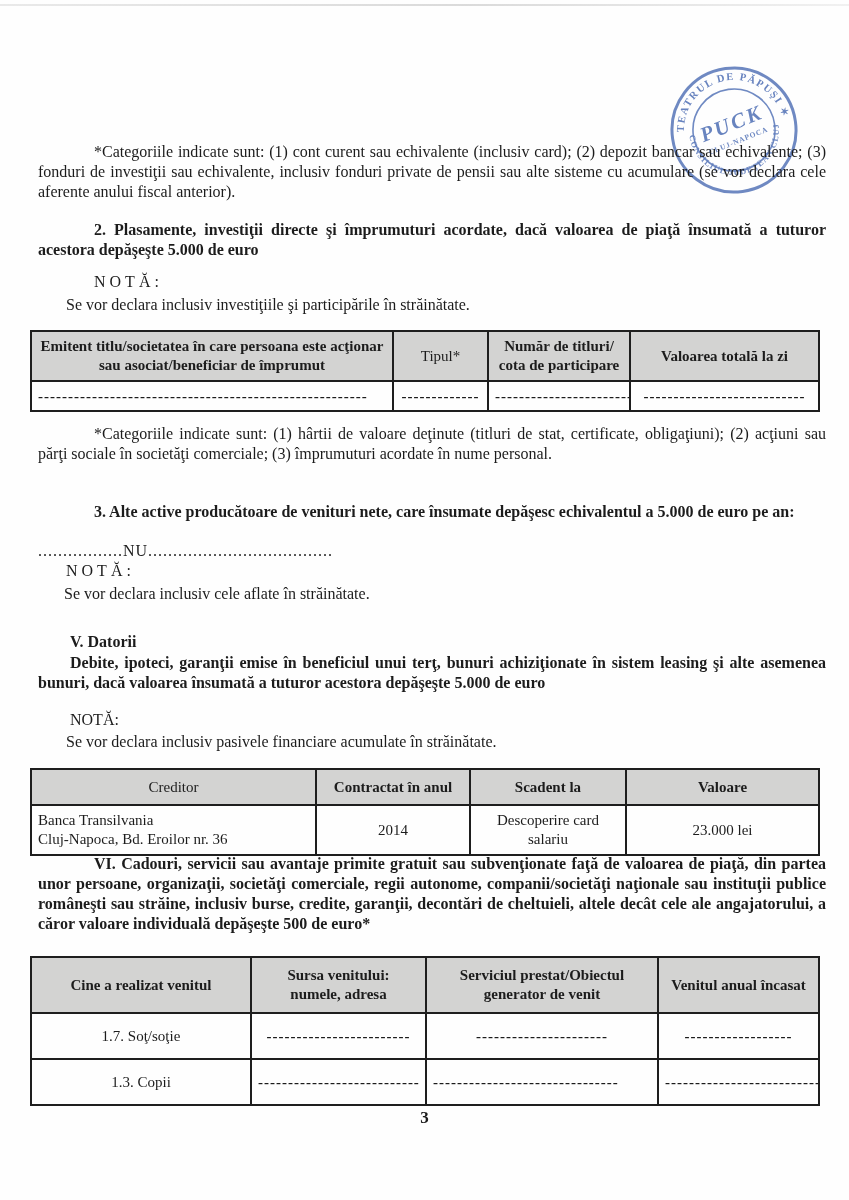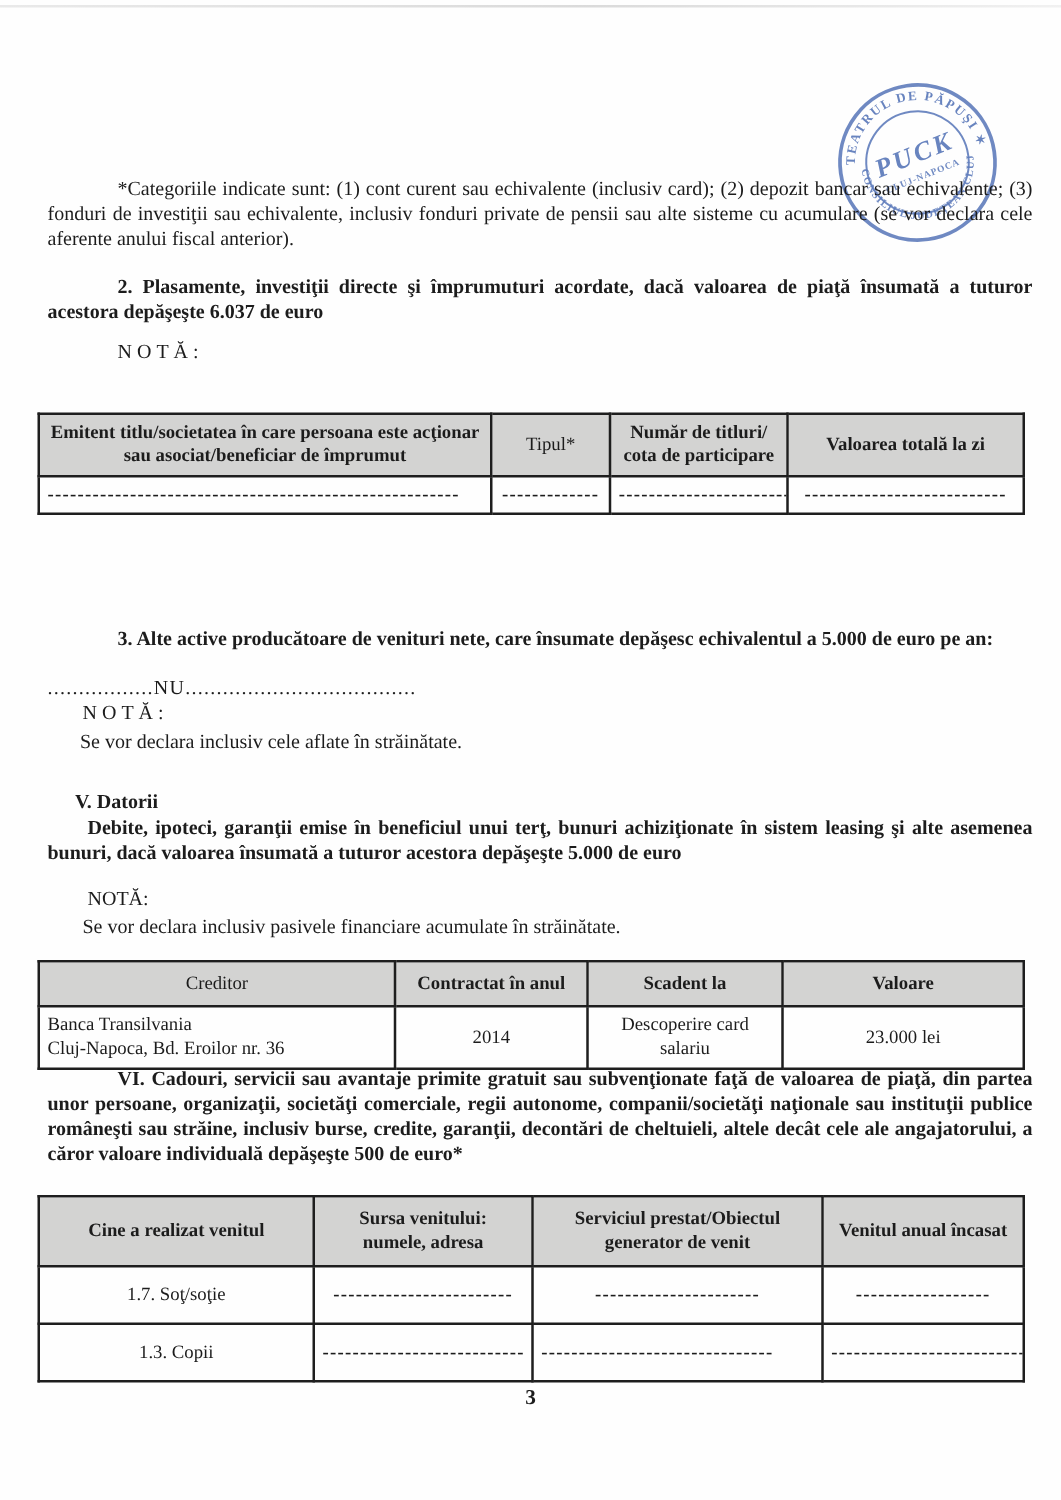--- a/index.html
+++ b/index.html
@@ -75,23 +75,24 @@
           <textPath href="#arcBot" startOffset="50%" text-anchor="middle">CONSILIUL JUDEŢEAN CLUJ</textPath>
         </text>
         <text x="70" y="70" transform="rotate(-14 70 70)" text-anchor="middle" font-size="21" font-weight="bold" letter-spacing="2.5" font-style="italic" fill="#4466b0" stroke="none" fill-opacity="0.95">PUCK</text>
         <text x="70" y="84" transform="rotate(-14 70 70)" text-anchor="middle" font-size="7.5" font-weight="bold" letter-spacing="0.8" fill="#4466b0" stroke="none" fill-opacity="0.9">CLUJ-NAPOCA</text>
       </g>
     </svg>
   </div>
 
   <p class="block italic indent" style="top:142px">*Categoriile indicate sunt: (1) cont curent sau echivalente (inclusiv card); (2) depozit bancar sau echivalente; (3) fonduri de investiţii sau echivalente, inclusiv fonduri private de pensii sau alte sisteme cu acumulare (se vor declara cele aferente anului fiscal anterior).</p>
 
-  <p class="block bold indent" style="top:220px">2. Plasamente, investiţii directe şi împrumuturi acordate, dacă valoarea de piaţă însumată a tuturor acestora depăşeşte 6.037 de euro</p>
+  <p class="block bold indent" style="top:220px">2. Plasamente, investiţii directe şi împrumuturi acordate, dacă valoarea de piaţă însumată a tuturor acestora depăşeşte 5.000 de euro</p>
 
   <p class="block narrow sp" style="top:272px; left:94px">NOTĂ:</p>
+  <p class="block narrow" style="top:295px; left:66px">Se vor declara inclusiv investiţiile şi participările în străinătate.</p>
 
   <table class="doc-table" style="top:330px">
     <colgroup>
       <col style="width:362px">
         <col style="width:95px">
         <col style="width:142px">
         <col style="width:189px">
     </colgroup>
     <thead>
       <tr>
@@ -104,27 +105,28 @@
     <tbody>
       <tr>
         <td class="cell-left dash" style="height:24px">-------------------------------------------------------</td>
         <td class="cell-center dash">-------------</td>
         <td class="cell-center dash">--------------------------</td>
         <td class="cell-center dash">---------------------------</td>
       </tr>
     </tbody>
   </table>
 
+  <p class="block italic indent" style="top:424px">*Categoriile indicate sunt: (1) hârtii de valoare deţinute (titluri de stat, certificate, obligaţiuni); (2) acţiuni sau părţi sociale în societăţi comerciale; (3) împrumuturi acordate în nume personal.</p>
 
   <p class="block bold indent" style="top:502px">3. Alte active producătoare de venituri nete, care însumate depăşesc echivalentul a 5.000 de euro pe an:</p>
   <p class="block narrow" style="top:541px; letter-spacing:1px">.................NU.....................................</p>
   <p class="block narrow sp" style="top:561px; left:66px">NOTĂ:</p>
   <p class="block narrow" style="top:584px; left:64px">Se vor declara inclusiv cele aflate în străinătate.</p>
 
-  <p class="block bold narrow" style="top:632px; left:60px">V. Datorii</p>
+  <p class="block bold narrow" style="top:632px; left:70px">V. Datorii</p>
   <p class="block bold" style="top:653px; text-indent:32px">Debite, ipoteci, garanţii emise în beneficiul unui terţ, bunuri achiziţionate în sistem leasing şi alte asemenea bunuri, dacă valoarea însumată a tuturor acestora depăşeşte 5.000 de euro</p>
   <p class="block narrow" style="top:710px; left:70px">NOTĂ:</p>
   <p class="block narrow" style="top:732px; left:66px">Se vor declara inclusiv pasivele financiare acumulate în străinătate.</p>
 
   <table class="doc-table" style="top:768px">
     <colgroup>
       <col style="width:285px">
         <col style="width:154px">
         <col style="width:156px">
         <col style="width:193px">

